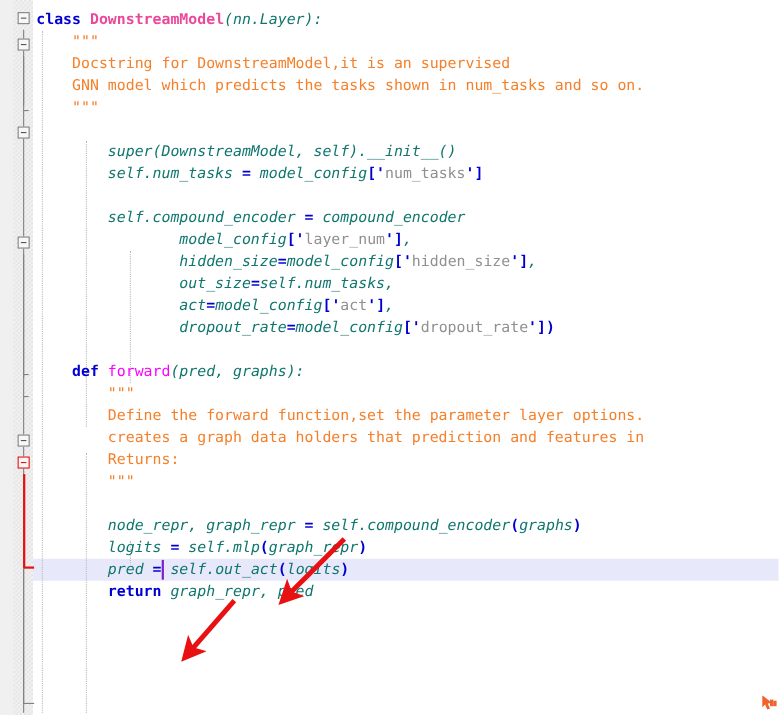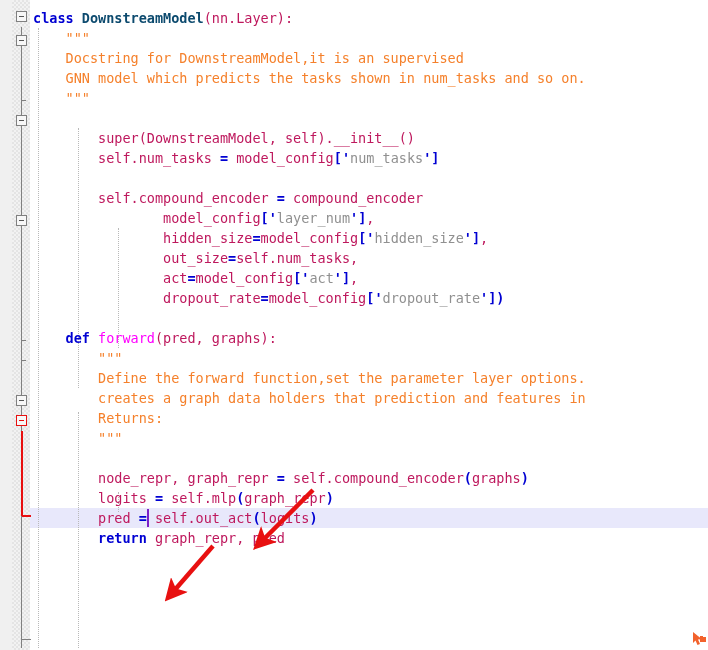--- a/index.html
+++ b/index.html
@@ -104,22 +104,22 @@
   .line {
     position: relative;
     height: 20px;
     white-space: pre;
     padding-left: 3px;
   }
 
   
   .kw       { color: #0000d2; font-weight: bold; }
   .fn       { color: #ff00ff; }
-  .cls      { color: #0c4a6e; font-weight: bold; }
-  .plain    { color: #be185d; }
+  .cls      { color: #ec4899; font-weight: bold; }
+  .plain    { color: #0f766e; font-style: italic; }
   .op       { color: #0000d2; font-weight: bold; }
   .brk      { color: #0000d2; font-weight: bold; }
   .str      { color: #909090; }
   .strq     { color: #0000d2; font-weight: bold; }
   .doc      { color: #f5802b; }
 
   
   .caret {
     position: absolute;
     width: 2px;

